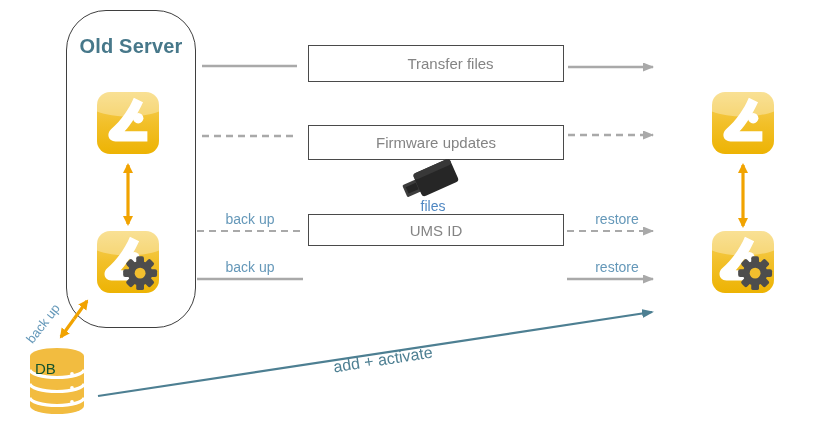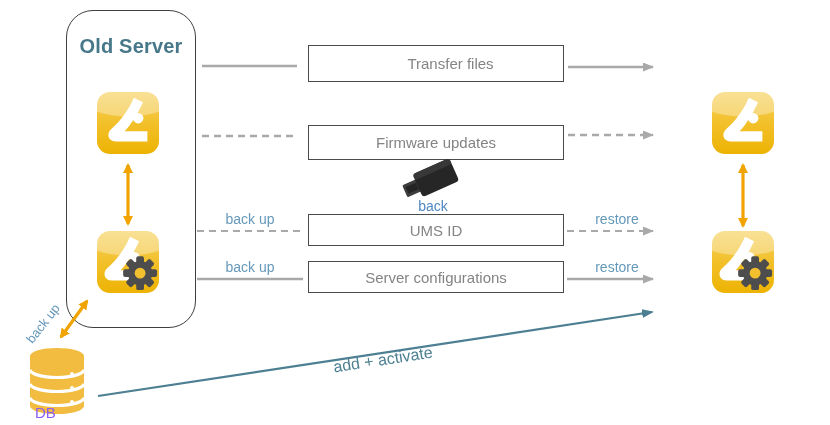--- a/index.html
+++ b/index.html
@@ -21,21 +21,21 @@
   .server-box {
     position: absolute;
     top: 10px;
     height: 318px;
     background: #ffffff;
     border: 1.4px solid #3f3f3f;
     border-radius: 40px;
     z-index: 1;
     box-sizing: border-box;
   }
-  .server-box.old { left: 66px; width: 130px; border-radius: 27px; }
+  .server-box.old { left: 66px; width: 130px; }
   .server-box.new { left: 675px; width: 132px; }
   .server-title {
     margin-top: 24px;
     text-align: center;
     font-weight: bold;
     font-size: 20px;
     color: #47788a;
     letter-spacing: 0.2px;
   }
   
@@ -110,23 +110,22 @@
     font-size: 16px;
     color: #4d7f92;
     transform: rotate(-8.6deg);
     z-index: 3;
   }
   .db-svg { position: absolute; left: 27px; top: 346px; z-index: 3; }
   .db-label {
     position: absolute;
     left: 35px; top: 360px;
     font-size: 15px;
-    color: #8b5cf6;
+    color: #14532d;
     z-index: 4;
-    margin-top: 44px;
   }
   .usb-svg { position: absolute; left: 398px; top: 156px; z-index: 3; }
 </style>
 </head>
 <body>
 
 <div class="canvas">
 
   <svg class="overlay" viewBox="0 0 830 425">
     <defs>
@@ -232,38 +231,35 @@
 
   <div class="step-box box-transfer">
     <span>Transfer files</span>
   </div>
   <div class="step-box box-firmware">
     <span>Firmware updates</span>
   </div>
   <div class="step-box box-umsid">
     <span>UMS ID</span>
   </div>
-  <div class="step-box box-serverconf">
-    <span>Server configurations</span>
-  </div>
 
   <div class="conn-label lbl-backup-ums">back up</div>
   <div class="conn-label lbl-backup-sc">back up</div>
   <div class="conn-label lbl-restore-ums">restore</div>
   <div class="conn-label lbl-restore-sc">restore</div>
 
   <svg class="usb-svg" width="70" height="46" viewBox="0 0 70 46">
     <g transform="translate(37,22) rotate(-24)">
       <rect x="-33" y="-6.5" width="16" height="13" rx="1.5" fill="#3d3d3d"></rect>
       <rect x="-30.5" y="-3.5" width="11" height="7" fill="#242424"></rect>
       <rect x="-19" y="-12.5" width="40" height="25" rx="3.5" fill="#262626"></rect>
       <rect x="-19" y="-12.5" width="40" height="6.5" rx="3" fill="#383838"></rect>
     </g>
   </svg>
-  <div class="lbl-copy">back</div>
+  <div class="lbl-copy">files</div>
 
   <svg class="db-svg" width="60" height="72" viewBox="0 0 60 72">
     <g fill="#f2bc40">
       <ellipse cx="30" cy="10" rx="27" ry="8"></ellipse>
       <rect x="3" y="10" width="54" height="50"></rect>
       <ellipse cx="30" cy="60" rx="27" ry="8"></ellipse>
     </g>
     <g stroke="#ffffff" stroke-width="3.2" fill="none">
       <path d="M3,23.5 a27,8 0 0 0 54,0"></path>
       <path d="M3,37.5 a27,8 0 0 0 54,0"></path>

